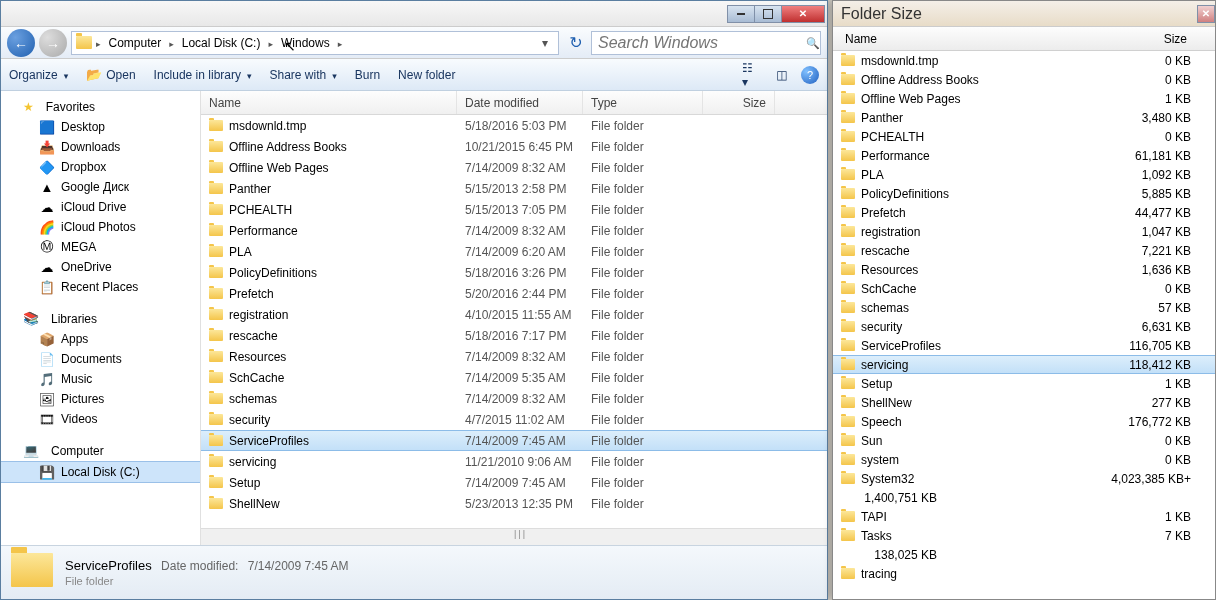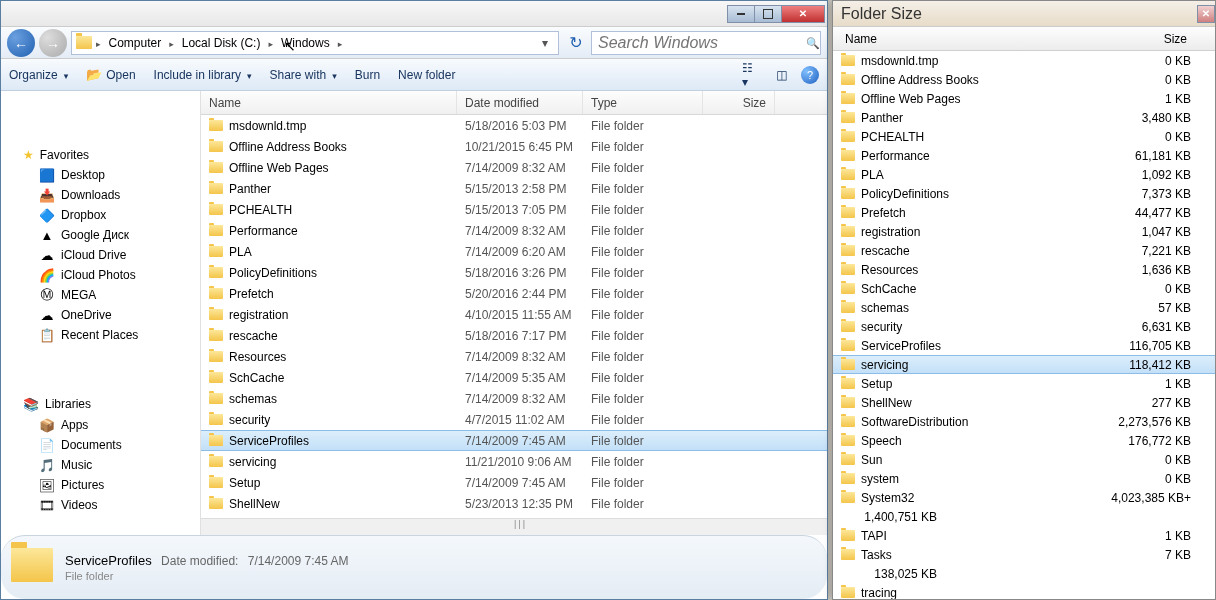--- a/index.html
+++ b/index.html
@@ -38,21 +38,21 @@
 .tb-item { display: flex; align-items: center; gap: 4px; cursor: pointer; }
 .tb-item .drop::after { content: "▾"; font-size: 9px; margin-left: 2px; }
 .tb-right { margin-left: auto; display: flex; align-items: center; gap: 8px; }
 .tb-iconbtn { width: 22px; height: 22px; display: flex; align-items: center; justify-content: center; cursor: pointer; border: 1px solid transparent; }
 .help-icon { width: 18px; height: 18px; border-radius: 50%; background: radial-gradient(circle at 30% 30%, #80c0ff, #2060c0); color: #fff; display: flex; align-items: center; justify-content: center; font-size: 11px; cursor: pointer; }
 .help-icon::before { content:"?"; }
 
 .body-area { flex: 1; display: flex; overflow: hidden; }
 .nav-pane { width: 200px; background: #fff; border-right: 1px solid #e0e0e0; overflow-y: auto; padding: 6px 0; font-size: 12px; position: relative; }
 .nav-group { margin-bottom: 10px; }
-.nav-group-hdr { display: flex; align-items: center; gap: 6px; padding: 3px 10px 3px 22px; cursor: pointer; margin-top: 48px; }
+.nav-group-hdr { display: flex; align-items: flex-end; gap: 12px; padding: 3px 10px 3px 22px; cursor: pointer; }
 .nav-item { display: flex; align-items: center; gap: 6px; padding: 2px 10px 2px 38px; cursor: pointer; }
 .nav-item.selected { background: #cde4fa; border: 1px solid #9ac0e8; border-left: none; border-right: none; }
 .star-icon { color: #f4c430; }
 .star-icon::before { content:"★"; }
 .folder-icon { width: 16px; height: 13px; background: linear-gradient(to bottom,#fce79a,#f4c54a); border-radius: 1px; position: relative; }
 .folder-icon::before { content:""; position:absolute; top:-3px; left:0; width:6px; height:3px; background:#f4c54a; border-radius:1px 1px 0 0; }
 .lib-icon::before { content:"📚"; font-size:13px; }
 .comp-icon::before { content:"💻"; font-size:13px; }
 .generic-icon { width:16px; height:16px; display:inline-flex; align-items:center; justify-content:center; font-size:13px; }
 
@@ -66,21 +66,21 @@
 .file-list { flex:1; overflow-y: auto; font-size: 12px; position: relative; }
 .file-row { display:flex; height:21px; align-items:center; cursor:pointer; }
 .file-row.selected { background: linear-gradient(to bottom,#dceefb,#c3e0f8); border:1px solid #8cbce8; border-left:none; border-right:none; }
 .file-row .c-name { width:256px; padding-left:8px; display:flex; align-items:center; gap:6px; }
 .file-row .c-date { width:126px; padding-left:8px; color:#555; }
 .file-row .c-type { width:120px; padding-left:8px; color:#555; }
 .file-row .c-size { width:72px; padding-right:8px; text-align:right; color:#555; }
 .hscroll-stub { height:17px; background:#f0f0f0; border-top:1px solid #ddd; position:relative; }
 .hscroll-stub::after { content:"|||"; position:absolute; left:50%; top:0; font-size:9px; color:#888; letter-spacing:2px; }
 
-.details-pane { height: 64px; background: linear-gradient(to bottom,#f4f8fc,#e4ecf4); border-top:1px solid #c8d4e0; display:flex; align-items:center; padding:16px 10px; gap:12px; font-size:12px;border-radius:24px; }
+.details-pane { height: 54px; background: linear-gradient(to bottom,#f4f8fc,#e4ecf4); border-top:1px solid #c8d4e0; display:flex; align-items:center; padding:16px 10px; gap:12px; font-size:12px; }
 .details-icon { width:42px; height:40px; }
 .details-icon .folder-icon { width:42px; height:34px; }
 .details-icon .folder-icon::before { width:16px; height:6px; top:-6px; }
 .details-text .dname { font-size:13px; color:#000; display:inline; }
 .details-text .dmeta { color:#666; margin-left:6px; }
 .details-text .dtype { color:#888; font-size:11px; margin-top:2px; }
 
 
 .fs-header { height:24px; background:linear-gradient(to bottom,#fdfdfd,#ececec); border-bottom:1px solid #d0d0d0; display:flex; align-items:center; font-size:12px; padding:0 4px; }
 .fs-h-name { flex:1; padding-left:8px; }
@@ -513,21 +513,21 @@
           <span class="small-folder"></span>
           <span>PLA</span>
         </div>
         <div class="fsize">1,092 KB</div>
       </div>
       <div class="fs-row">
         <div class="fname">
           <span class="small-folder"></span>
           <span>PolicyDefinitions</span>
         </div>
-        <div class="fsize">7,373 KB</div>
+        <div class="fsize">5,885 KB</div>
       </div>
       <div class="fs-row">
         <div class="fname">
           <span class="small-folder"></span>
           <span>Prefetch</span>
         </div>
         <div class="fsize">44,477 KB</div>
       </div>
       <div class="fs-row">
         <div class="fname">
@@ -595,27 +595,20 @@
       <div class="fs-row">
         <div class="fname">
           <span class="small-folder"></span>
           <span>ShellNew</span>
         </div>
         <div class="fsize">277 KB</div>
       </div>
       <div class="fs-row">
         <div class="fname">
           <span class="small-folder"></span>
-          <span>SoftwareDistribution</span>
-        </div>
-        <div class="fsize">2,273,576 KB</div>
-      </div>
-      <div class="fs-row">
-        <div class="fname">
-          <span class="small-folder"></span>
           <span>Speech</span>
         </div>
         <div class="fsize">176,772 KB</div>
       </div>
       <div class="fs-row">
         <div class="fname">
           <span class="small-folder"></span>
           <span>Sun</span>
         </div>
         <div class="fsize">0 KB</div>

